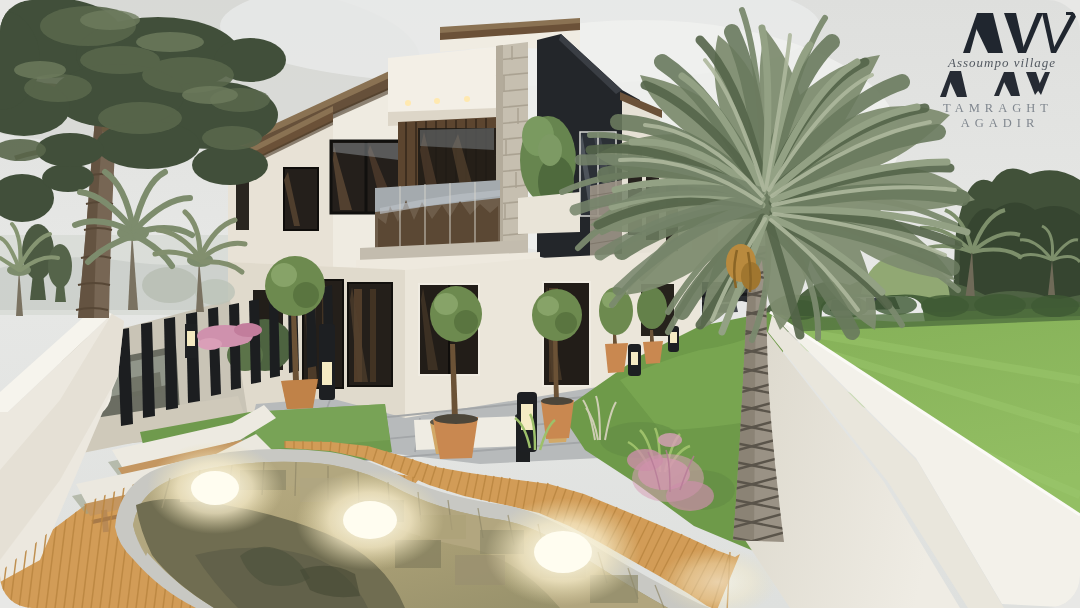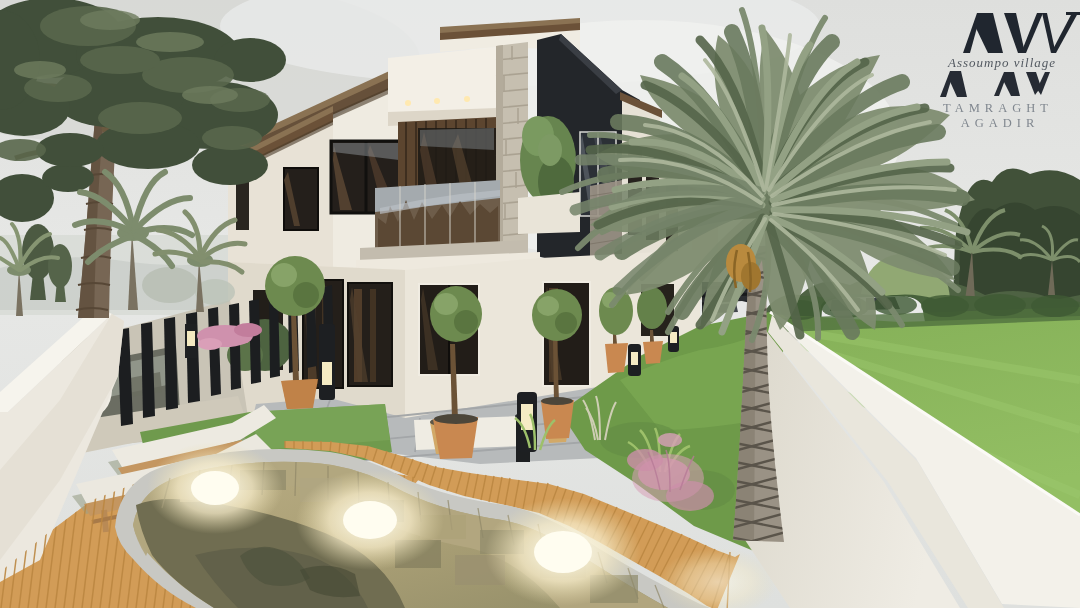--- a/index.html
+++ b/index.html
@@ -1,16 +1,16 @@
 <!DOCTYPE html>
 <html><head>
 <meta charset="utf-8">
 <style>
 html,body{margin:0;padding:0;background:#e8e8e6;}
-#scene{position:relative;width:1080px;height:608px;overflow:hidden;font-family:"Liberation Sans",sans-serif;}
+#scene{position:relative;width:1080px;height:608px;overflow:hidden;font-family:"Liberation Sans",sans-serif;border-radius:32px;}
 svg{display:block;}
 </style>
 </head>
 <body>
 <div id="scene">
 <svg width="1080" height="608" viewBox="0 0 1080 608">
 <defs>
 <linearGradient id="sky" x1="0" y1="0" x2="0" y2="1">
 <stop offset="0" stop-color="#dedfdd"></stop>
           <stop offset="0.45" stop-color="#e7e8e6"></stop>

